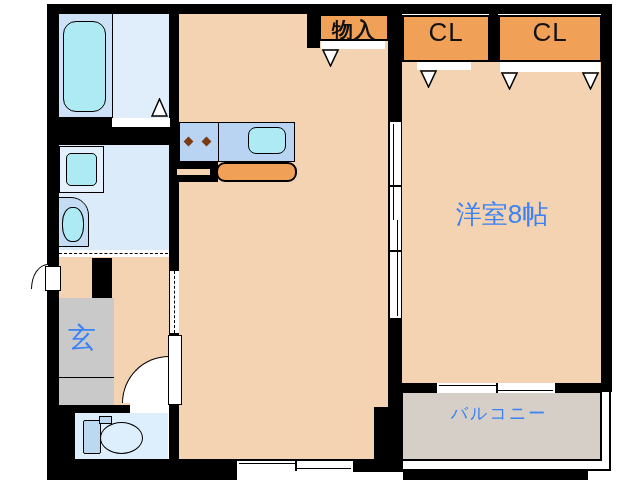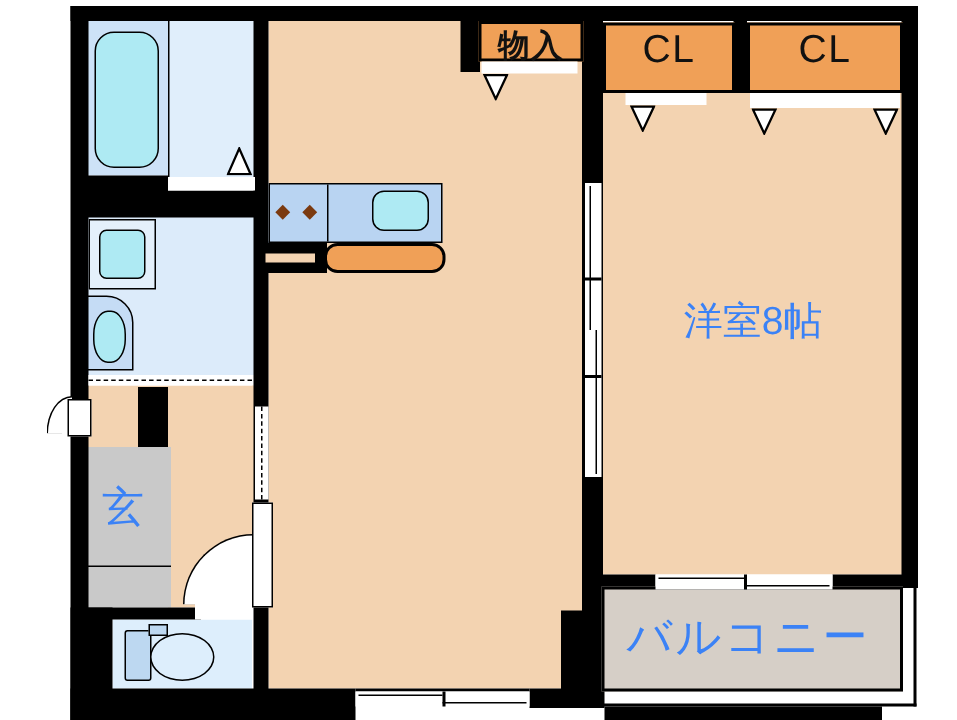--- a/index.html
+++ b/index.html
@@ -153,15 +153,15 @@
   <div class="fix" style="left:203px;top:138px;width:7px;height:7px;background:var(--burner-brown);transform:rotate(45deg);"></div>
   <div class="fix" style="left:248px;top:127px;width:38px;height:27px;background:var(--fixture-cyan);border:1.5px solid #000;border-radius:8px;"></div>
   <div class="fix" style="left:216px;top:162px;width:81px;height:20px;background:var(--closet-orange);border:2px solid #000;border-radius:9px;"></div>
 
   <div class="fix" style="left:83px;top:420px;width:18px;height:34px;background:var(--fixture-blue);border:1px solid #000;border-radius:2px;"></div>
   <div class="fix" style="left:99px;top:416px;width:13px;height:8px;background:var(--fixture-blue);border:1px solid #000;"></div>
   <div class="fix" style="left:100px;top:422px;width:43px;height:32px;background:var(--toilet-blue);border:1px solid #000;border-radius:50%;"></div>
 
   <span class="lbl" style="left:502px;top:214px;font-size:26px;">洋室8帖</span>
   <span class="lbl" style="left:82px;top:338px;font-size:28px;">玄</span>
-  <span class="lbl" style="left:499px;top:425px;font-size:30px;letter-spacing:2px;">バルコニー</span>
+  <span class="lbl" style="left:499px;top:413px;font-size:17px;letter-spacing:2px;">バルコニー</span>
 
 </div>
 
 </body></html>

